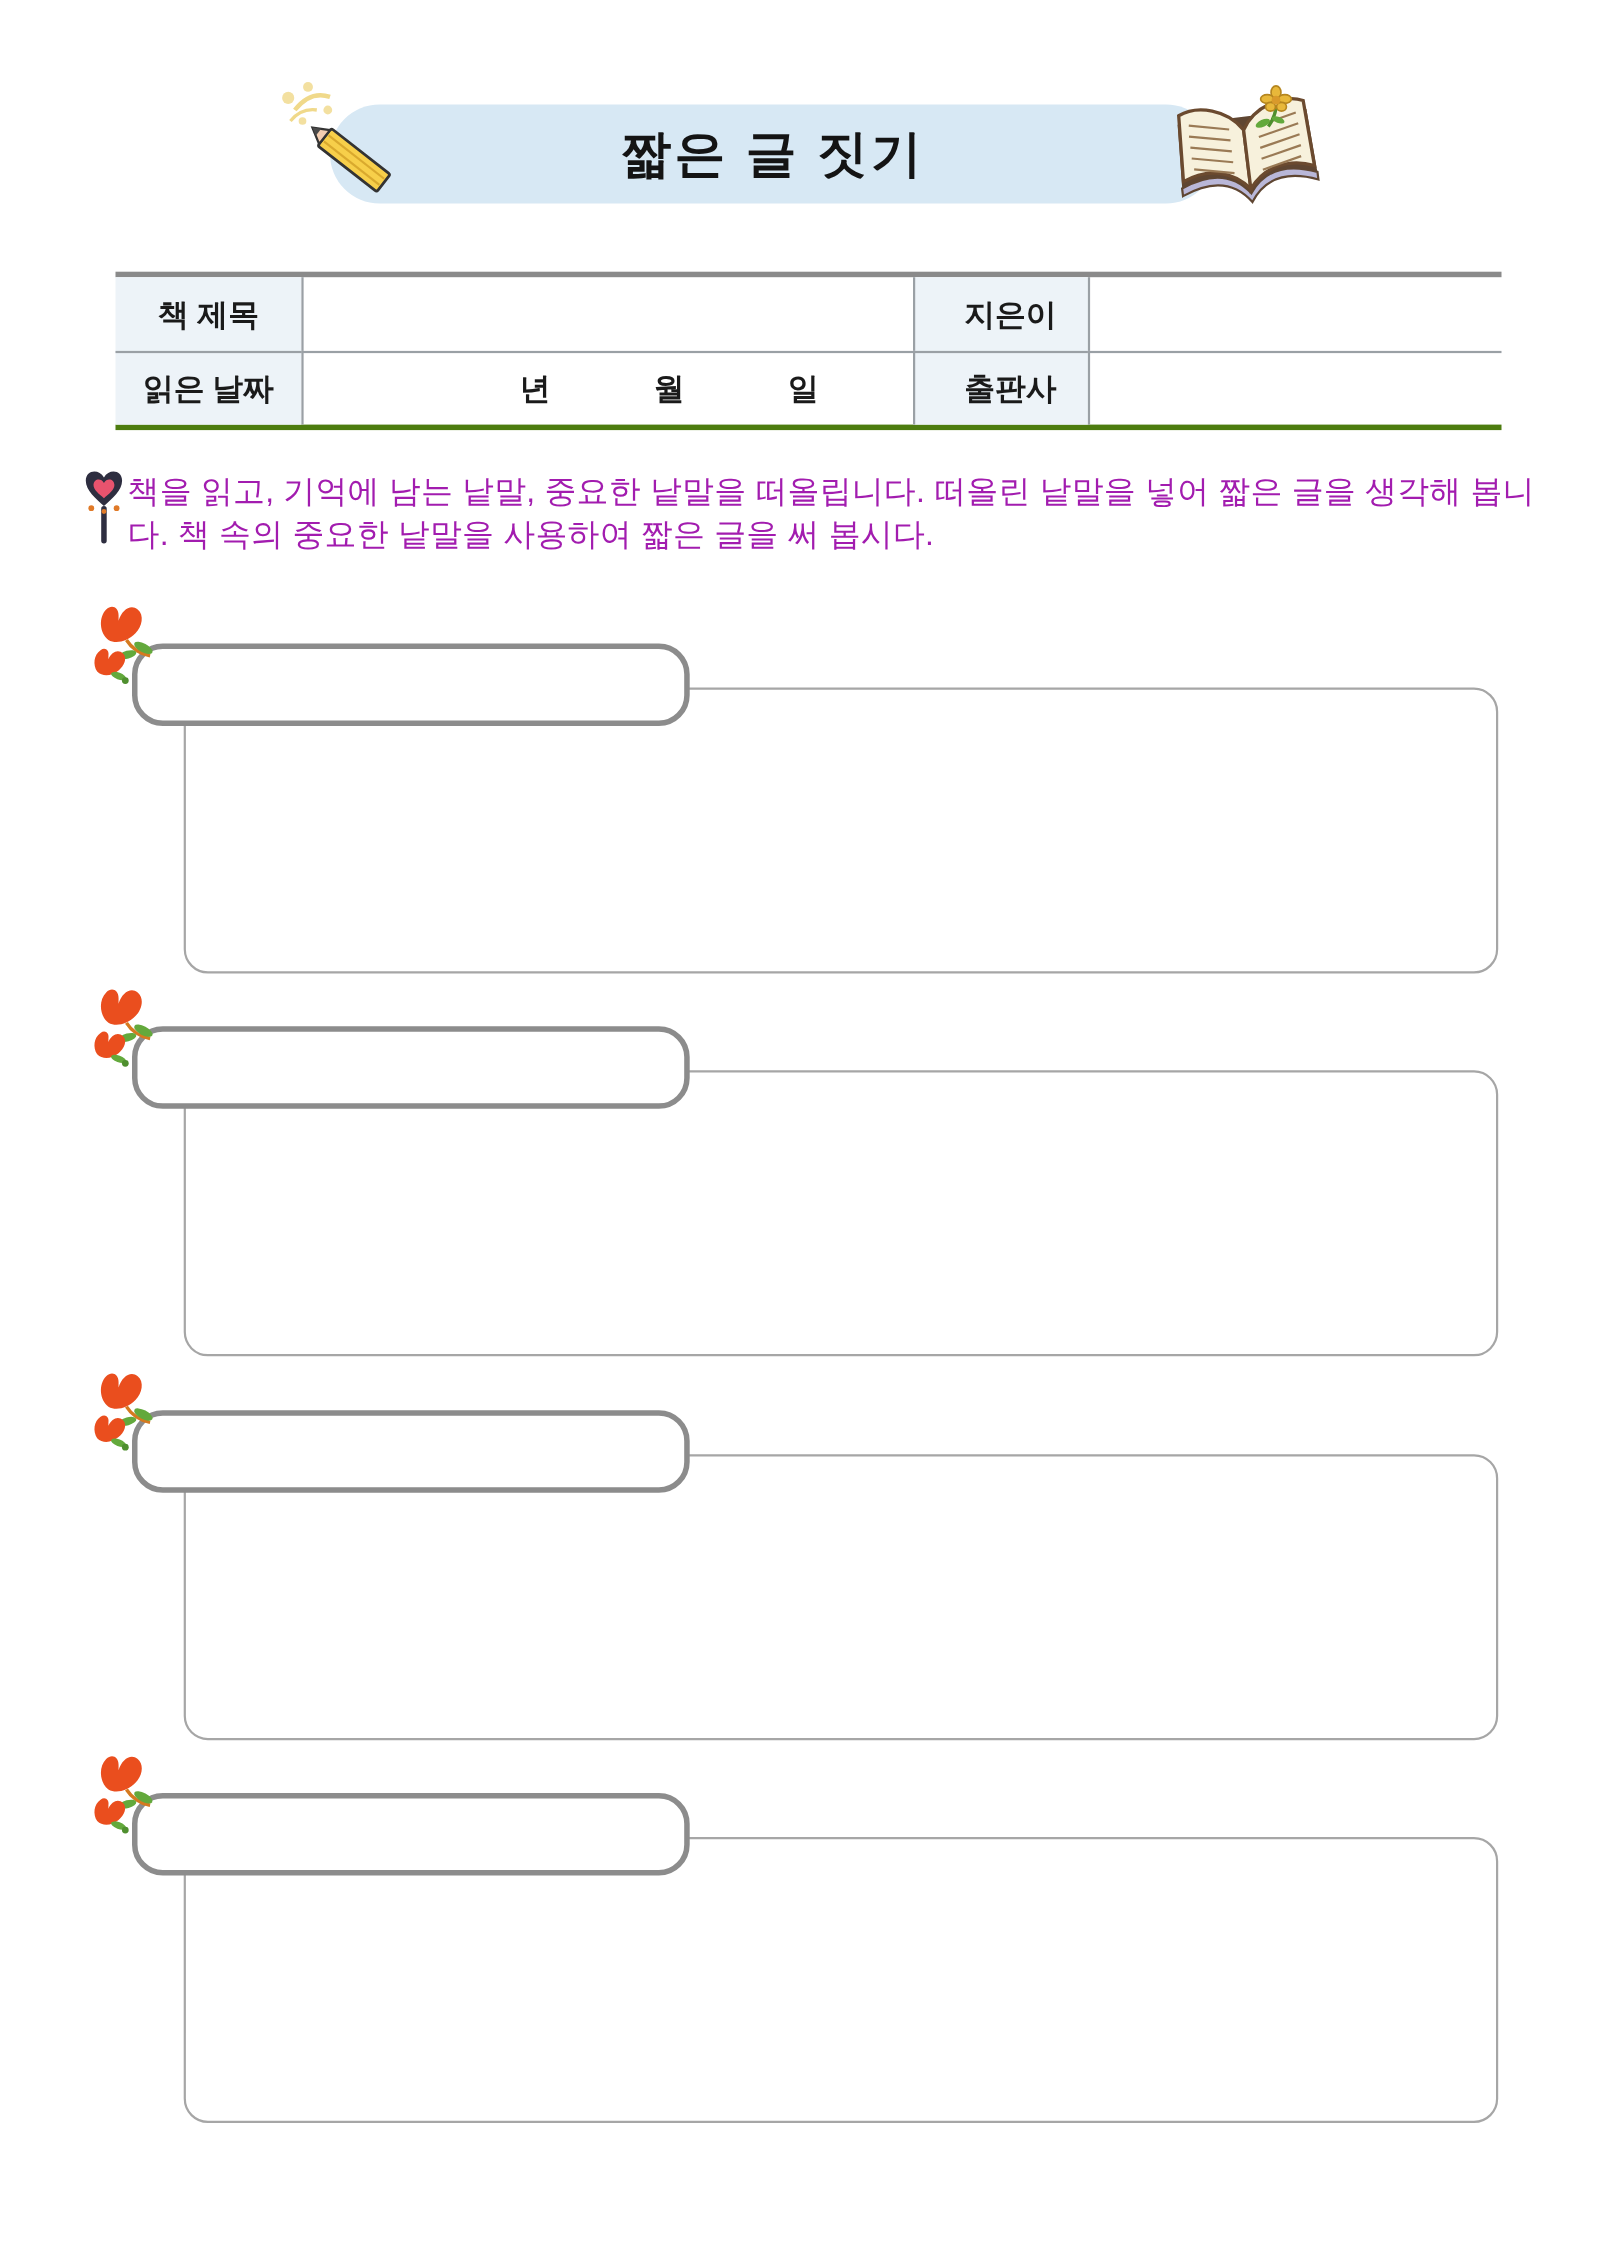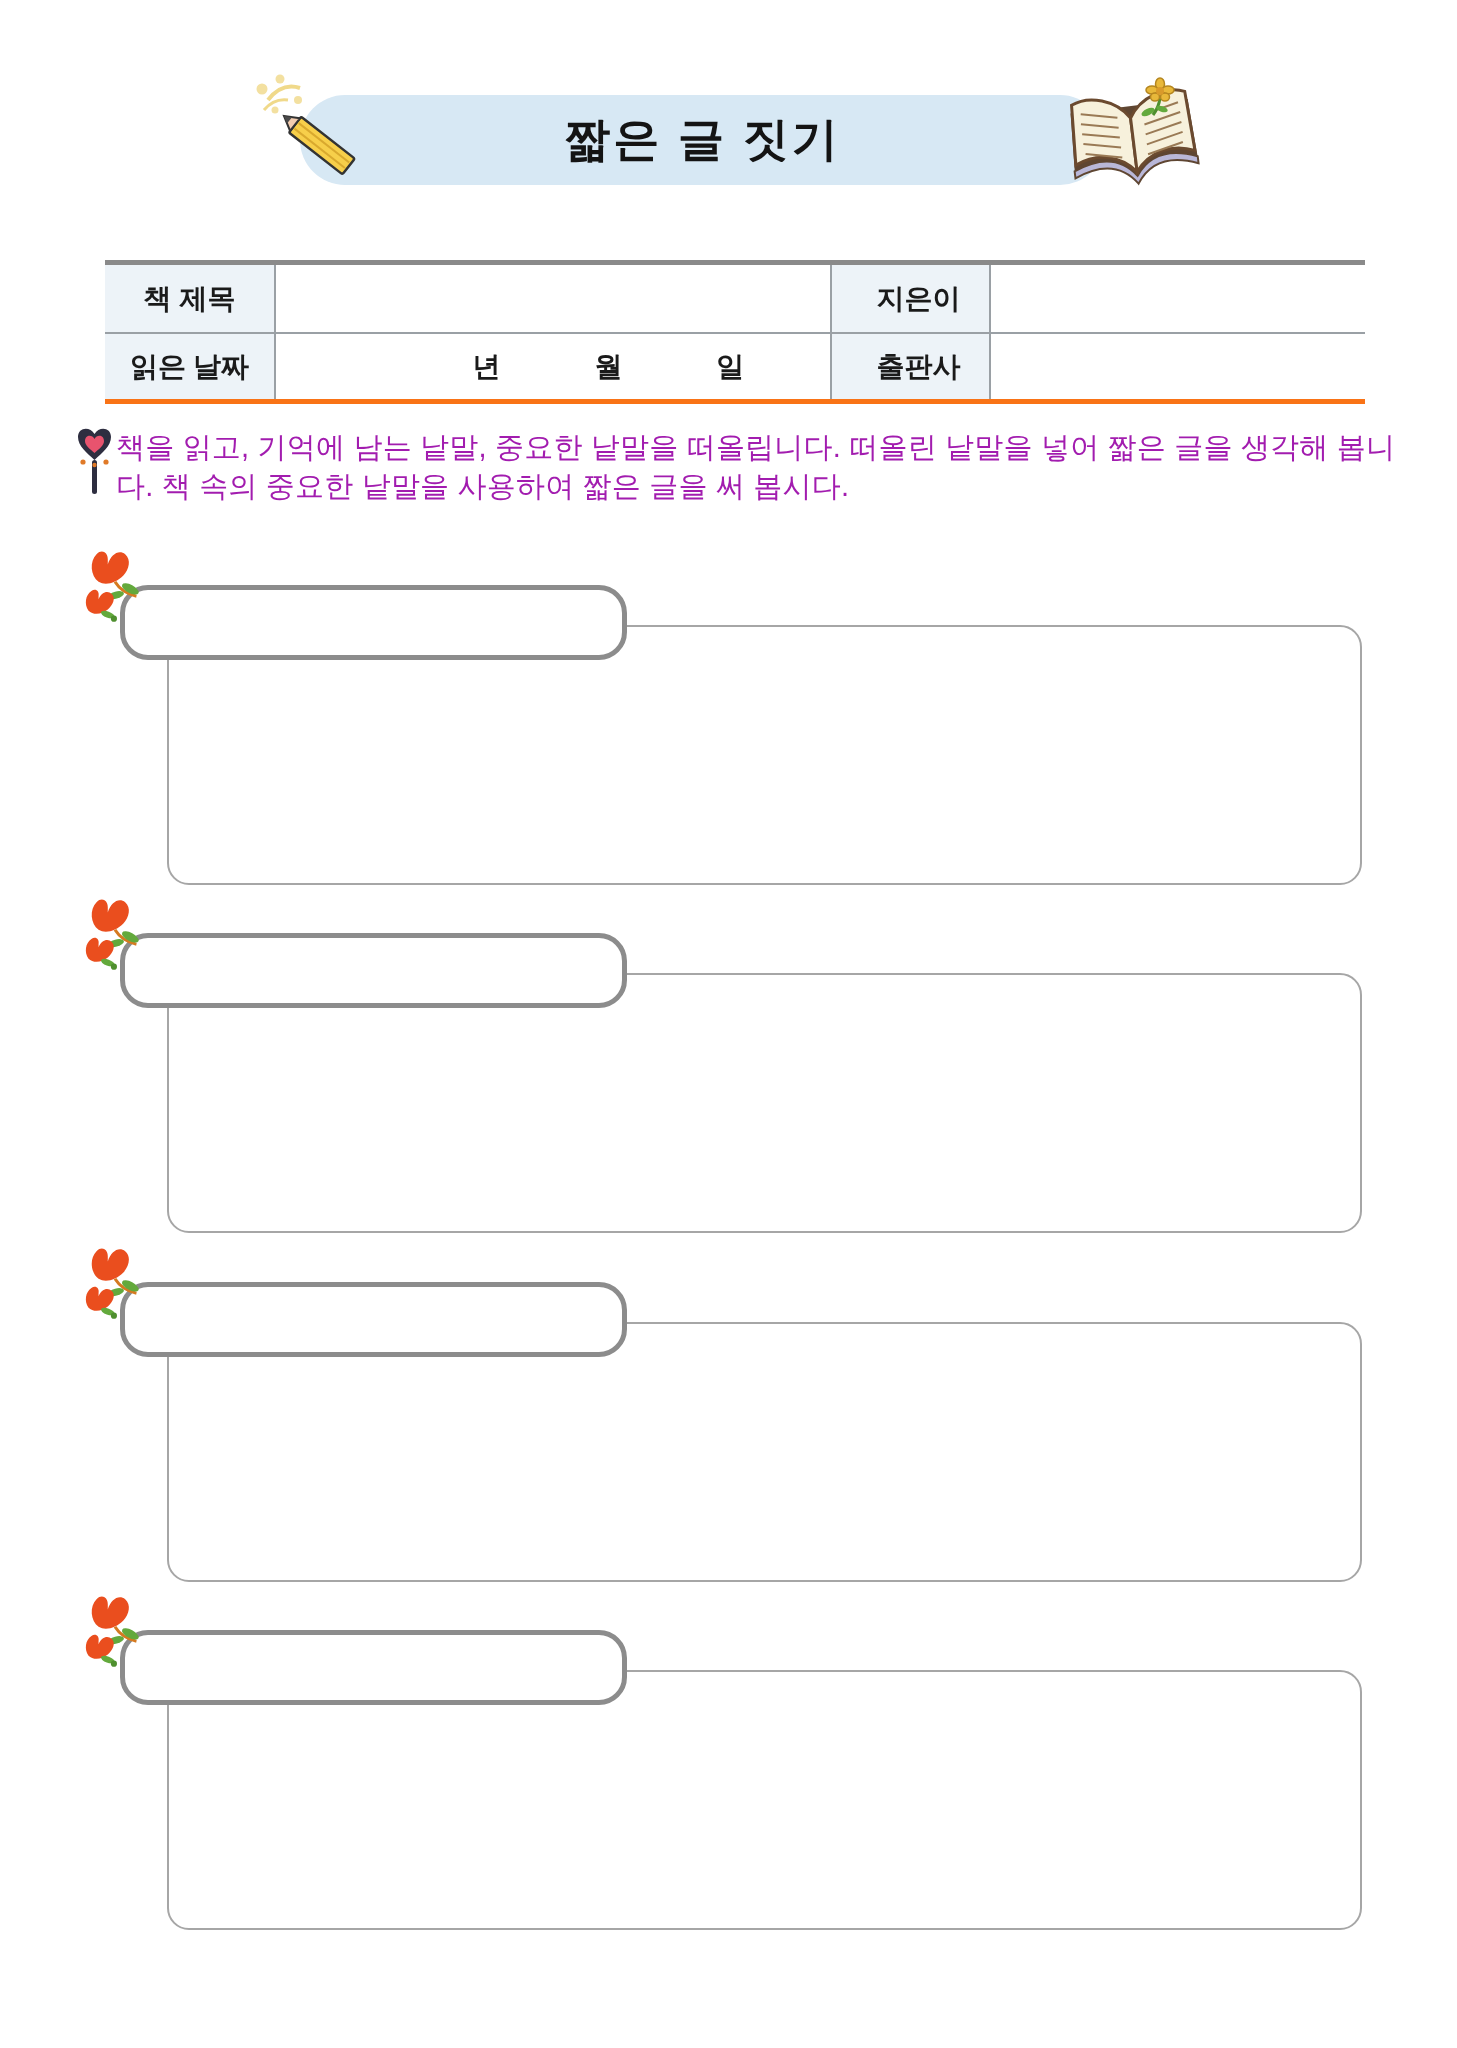--- a/index.html
+++ b/index.html
@@ -18,22 +18,22 @@
     display:flex;align-items:center;justify-content:center;
   }
   .banner-title{
     font-size:46px;font-weight:800;color:#141414;letter-spacing:3px;
   }
   .icon-abs{position:absolute;}
   .pencil-icon{left:248px;top:70px;width:140px;height:125px;}
   .book-icon{left:1060px;top:76px;width:146px;height:118px;}
   
   .info-table{
-    position:absolute;left:105px;top:260px;width:1260px;height:134px;
-    border-top:5px solid #8a8a8a;border-bottom:5px solid #f97316;
+    position:absolute;left:105px;top:247px;width:1260px;height:134px;
+    border-top:5px solid #8a8a8a;border-bottom:5px solid #4d7c0f;
     display:grid;
     grid-template-columns:169px 556px 159px 376px;
     grid-template-rows:1fr 1fr;
     box-sizing:content-box;
   }
   .cell{
     display:flex;align-items:center;justify-content:center;
     font-size:28px;color:#1a1a1a;
   }
   .cell.lbl{background:#edf3f8;font-weight:700;}

